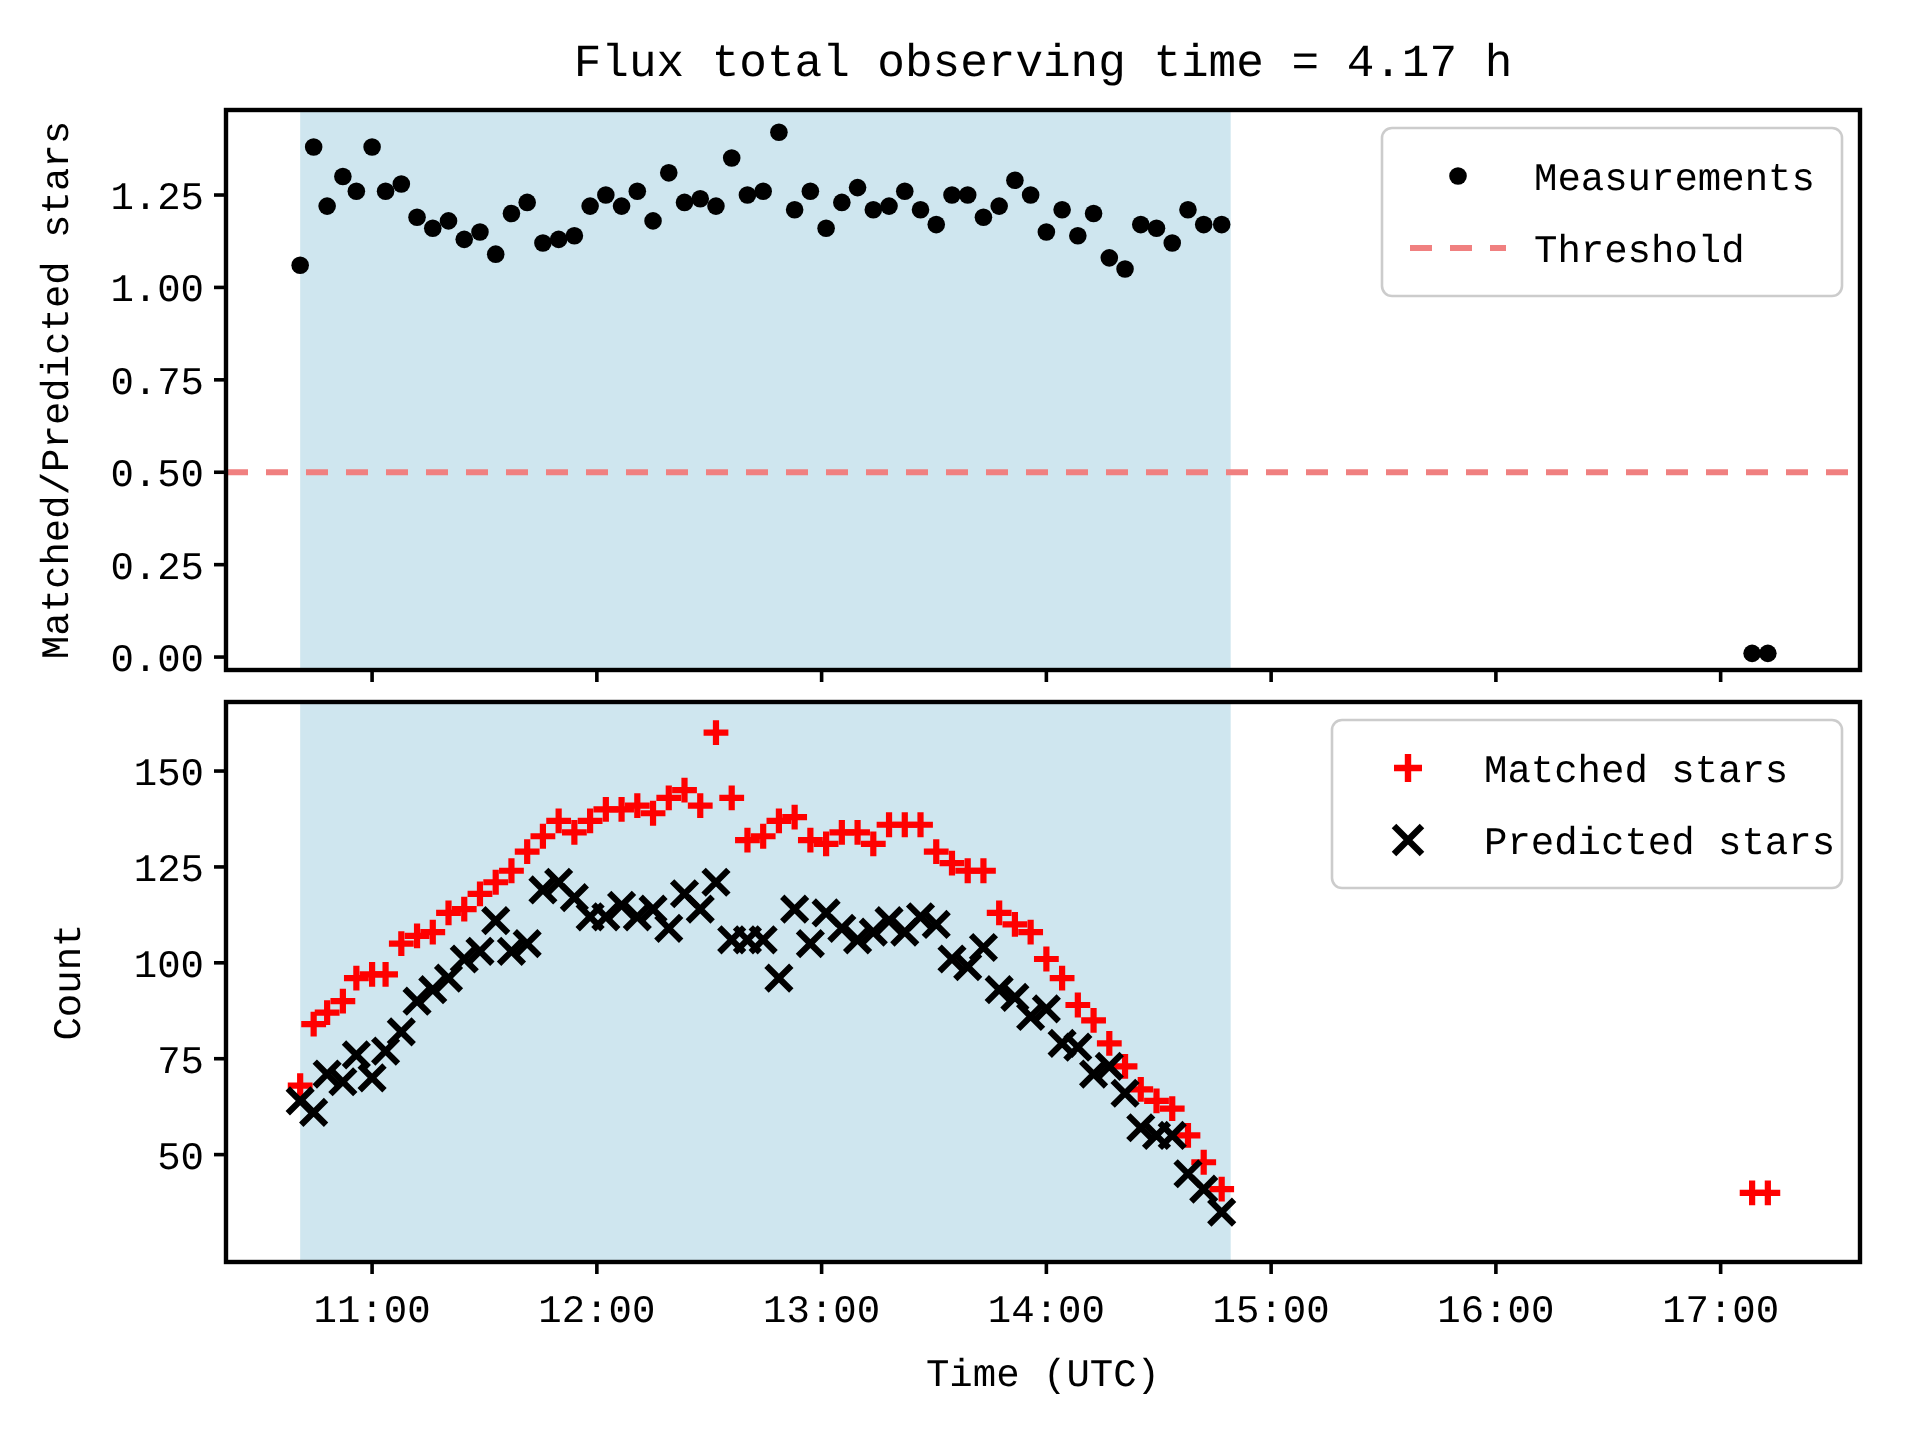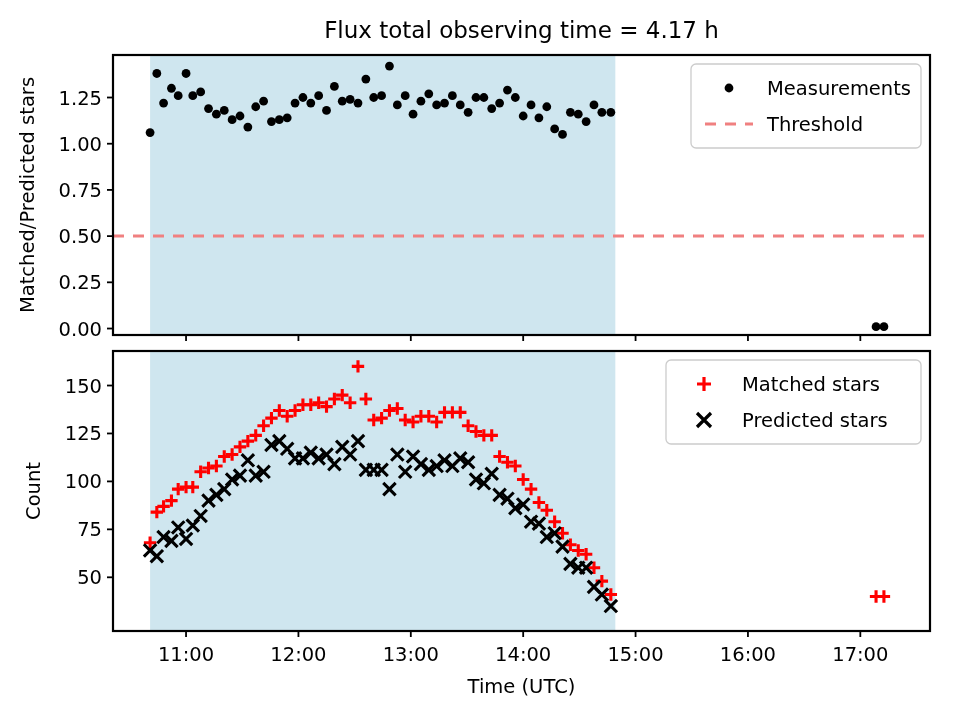--- a/index.html
+++ b/index.html
@@ -1,21 +1,21 @@
 <!DOCTYPE html>
 <html><head>
 <meta charset="utf-8">
 <style>
   html,body{margin:0;padding:0;}
   body{
     width:960px;height:720px;background:#ffffff;
     font-family:"DejaVu Sans","Liberation Sans",sans-serif;
     overflow:hidden;
   }
-  #figure{position:relative;width:960px;height:720px;}
+  #figure{position:relative;width:960px;height:720px;font-family:Liberation Mono, monospace;}
   svg{display:block;}
   .axis-line{stroke:#000000;stroke-width:2.2;fill:none;}
   .tick-line{stroke:#000000;stroke-width:1.8;}
   .ticklabel{font-size:19.5px;fill:#000000;}
   .axlabel{font-size:19.5px;fill:#000000;}
   .title{font-size:23px;fill:#000000;}
   .legend-box{fill:#ffffff;stroke:#cccccc;stroke-width:1.3;rx:5;ry:5;}
   .legend-text{font-size:19.5px;fill:#000000;}
   .span-rect{fill:#cfe6ef;}
   .thresh{stroke:#f08080;stroke-width:3.0;stroke-dasharray:11 9;fill:none;}

